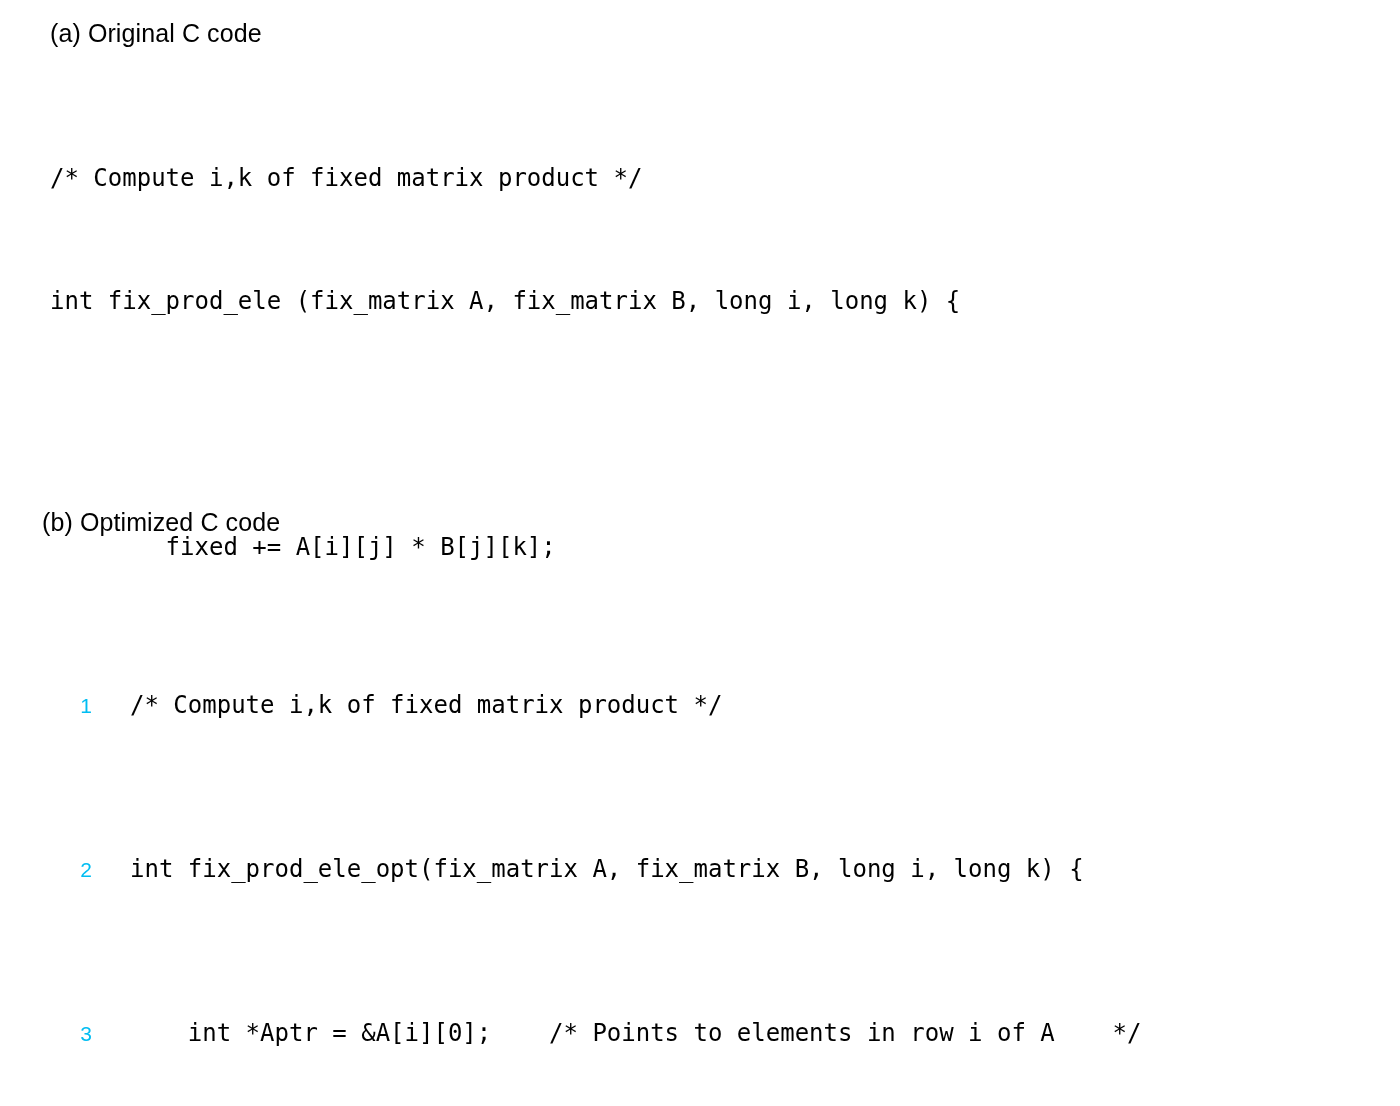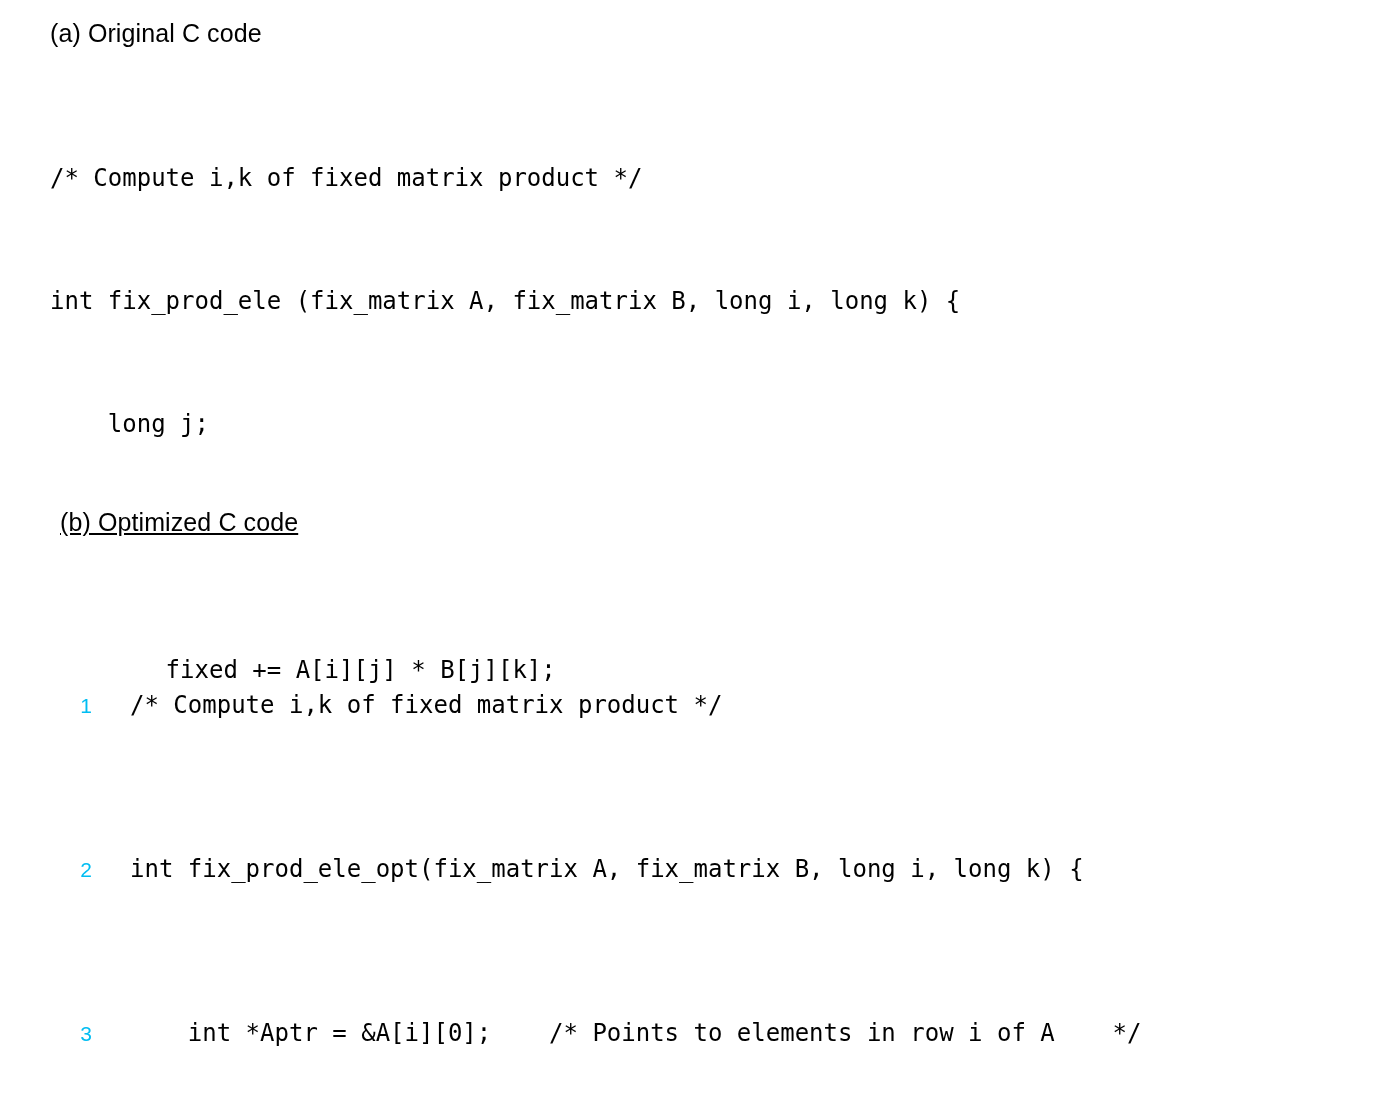--- a/index.html
+++ b/index.html
@@ -34,23 +34,22 @@
   }
 
   #heading-a {
     position: absolute;
     left: 50px;
     top: 19px;
   }
 
   #heading-b {
     position: absolute;
-    left: 60px;
+    left: 42px;
     top: 508px;
-    text-decoration: underline;
   }
 
   
   .code-block {
     position: absolute;
     font-family: "DejaVu Sans Mono", "Liberation Mono", monospace;
     font-size: 24px;
     line-height: 41px;
     color: #000000;
     white-space: pre;
@@ -107,21 +106,20 @@
 </head>
 <body>
 
 <div class="page">
 
   <div class="section-heading" id="heading-a">(a) Original C code</div>
 
   <div class="code-block" id="code-a">
     <code class="code-line">/* Compute i,k of fixed matrix product */</code>
     <code class="code-line">int fix_prod_ele (fix_matrix A, fix_matrix B, long i, long k) {</code>
-    <code class="code-line">    long j;</code>
     <code class="blank-line"></code>
     <code class="code-line">        fixed += A[i][j] * B[j][k];</code>
     <code class="blank-line"></code>
     
     
   </div>
 
   <div class="section-heading" id="heading-b">(b) Optimized C code</div>
 
   <div class="code-block" id="code-b">

